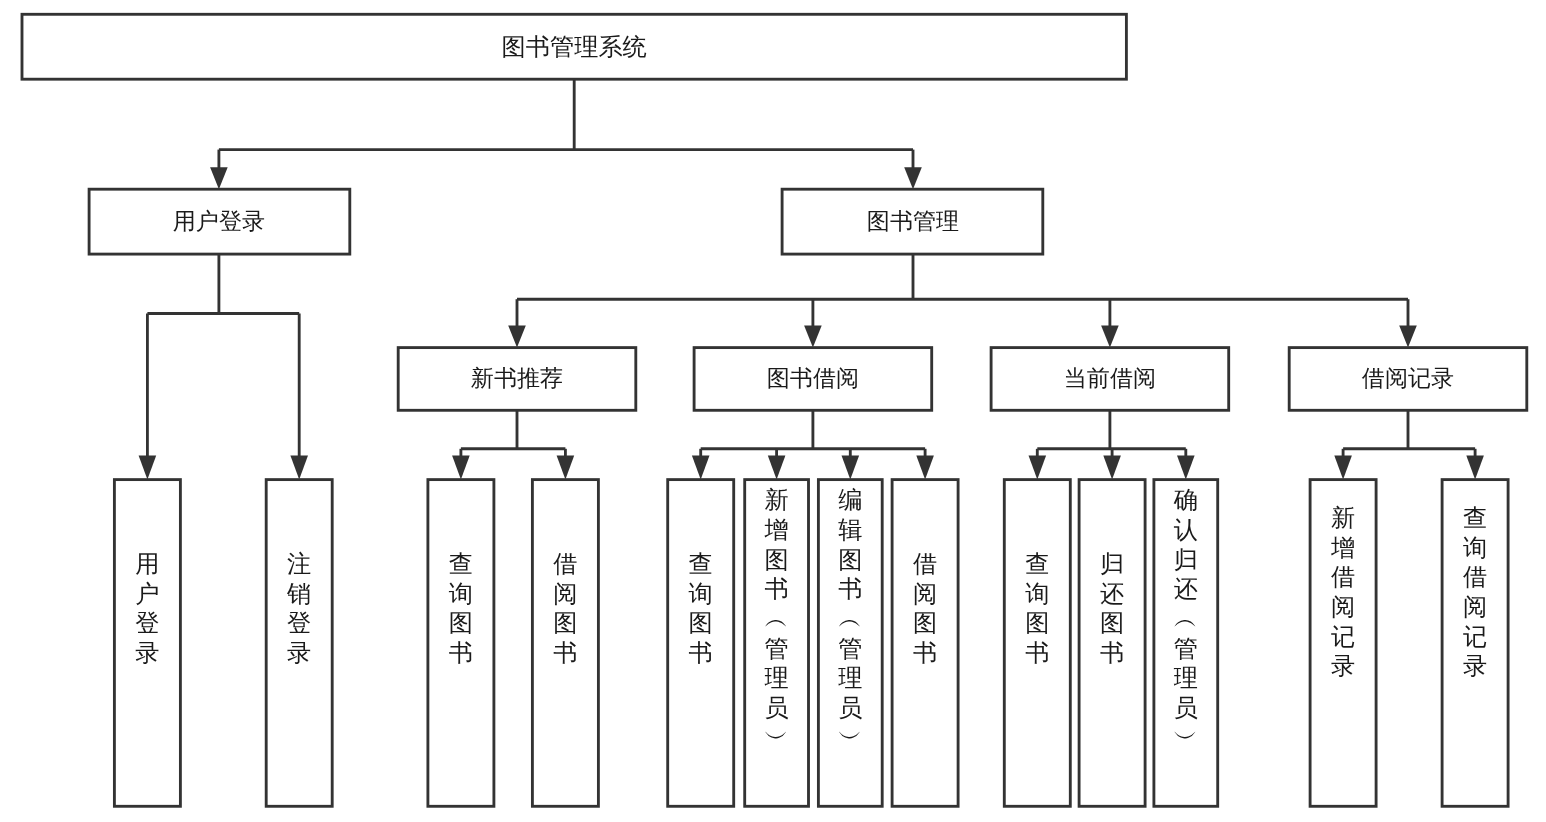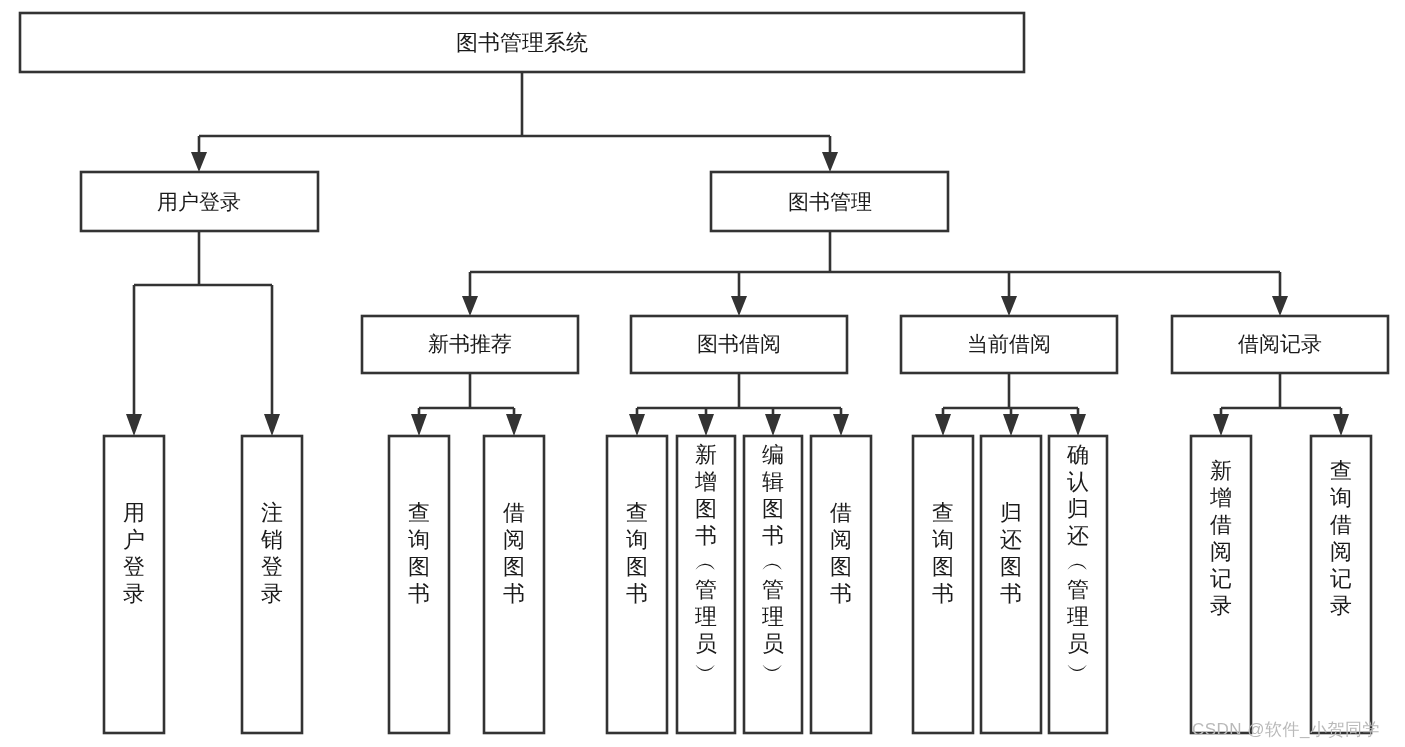--- a/index.html
+++ b/index.html
@@ -248,14 +248,13 @@
       <text class="leaf-label" x="1221" y="478"><tspan x="1221" dy="0">新</tspan><tspan x="1221" dy="27">增</tspan><tspan x="1221" dy="27">借</tspan><tspan x="1221" dy="27">阅</tspan><tspan x="1221" dy="27">记</tspan><tspan x="1221" dy="27">录</tspan></text>
     </g>
 
     <g>
       <rect class="node-rect" x="1311" y="436" width="60" height="297"></rect>
       <text class="leaf-label" x="1341" y="478"><tspan x="1341" dy="0">查</tspan><tspan x="1341" dy="27">询</tspan><tspan x="1341" dy="27">借</tspan><tspan x="1341" dy="27">阅</tspan><tspan x="1341" dy="27">记</tspan><tspan x="1341" dy="27">录</tspan></text>
     </g>
 
   </svg>
 
-  <div class="watermark-text">CSDN @软件_小贺同学</div>
 </div>
 
 </body></html>

